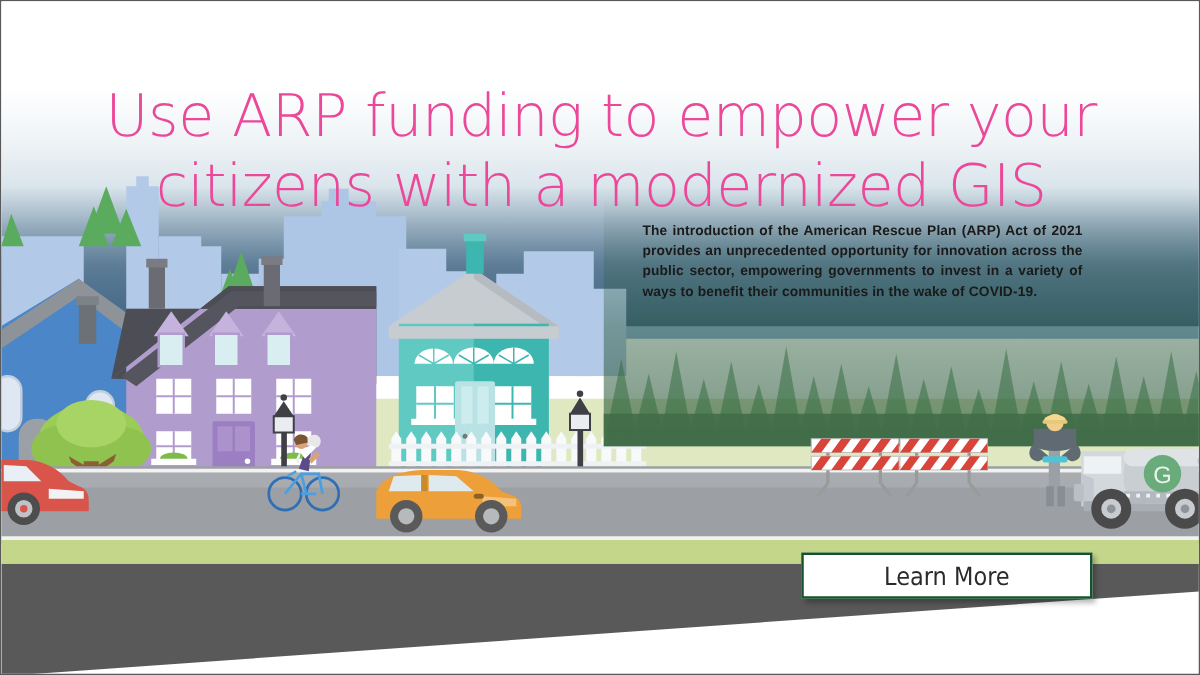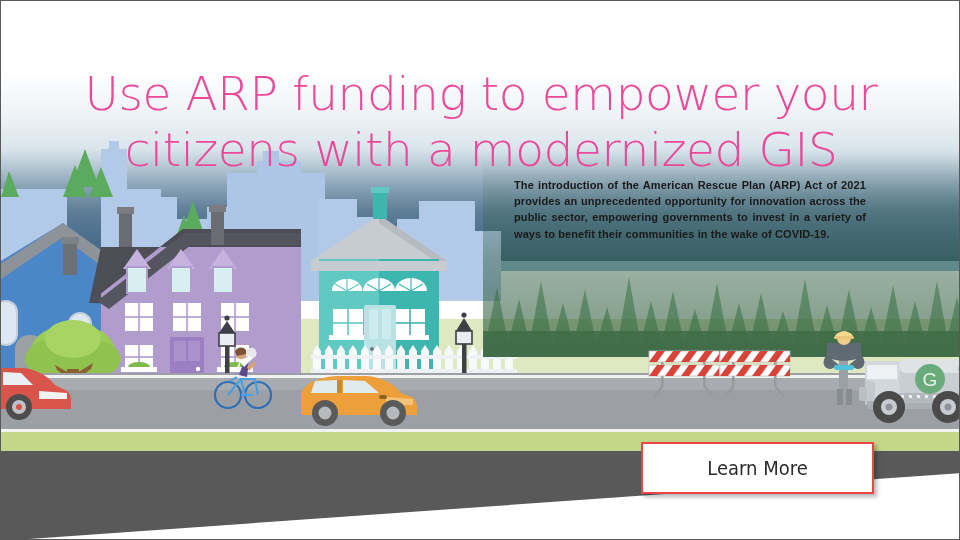--- a/index.html
+++ b/index.html
@@ -42,22 +42,22 @@
   .body-text p{margin:0 0 14px 0;}
   .body-text p:last-child{margin-bottom:0;}
 
   
   .title{position:absolute;left:60px;top:34px;width:840px;text-align:center;
          color:#ec4899;font-size:47px;line-height:56px;font-weight:300;
          font-family:"DejaVu Sans","Liberation Sans",sans-serif;
          font-stretch:condensed;letter-spacing:-.4px;}
 
   
-  .btn{position:absolute;left:640px;top:441px;width:233px;height:52px;
-       background:#ffffff;border:2px solid #ef4444;box-sizing:border-box;
+  .btn{position:absolute;left:640px;top:441px;width:233px;height:37px;
+       background:#ffffff;border:2px solid #14532d;box-sizing:border-box;
        display:flex;align-items:center;justify-content:center;
        color:#2b2b2b;font-size:20px;font-weight:400;
        font-family:"DejaVu Sans","Liberation Sans",sans-serif;font-stretch:condensed;
        box-shadow:3px 3px 4px rgba(0,0,0,.28);}
 
   
   .abs{position:absolute;}
 </style>
 </head>
 <body>

